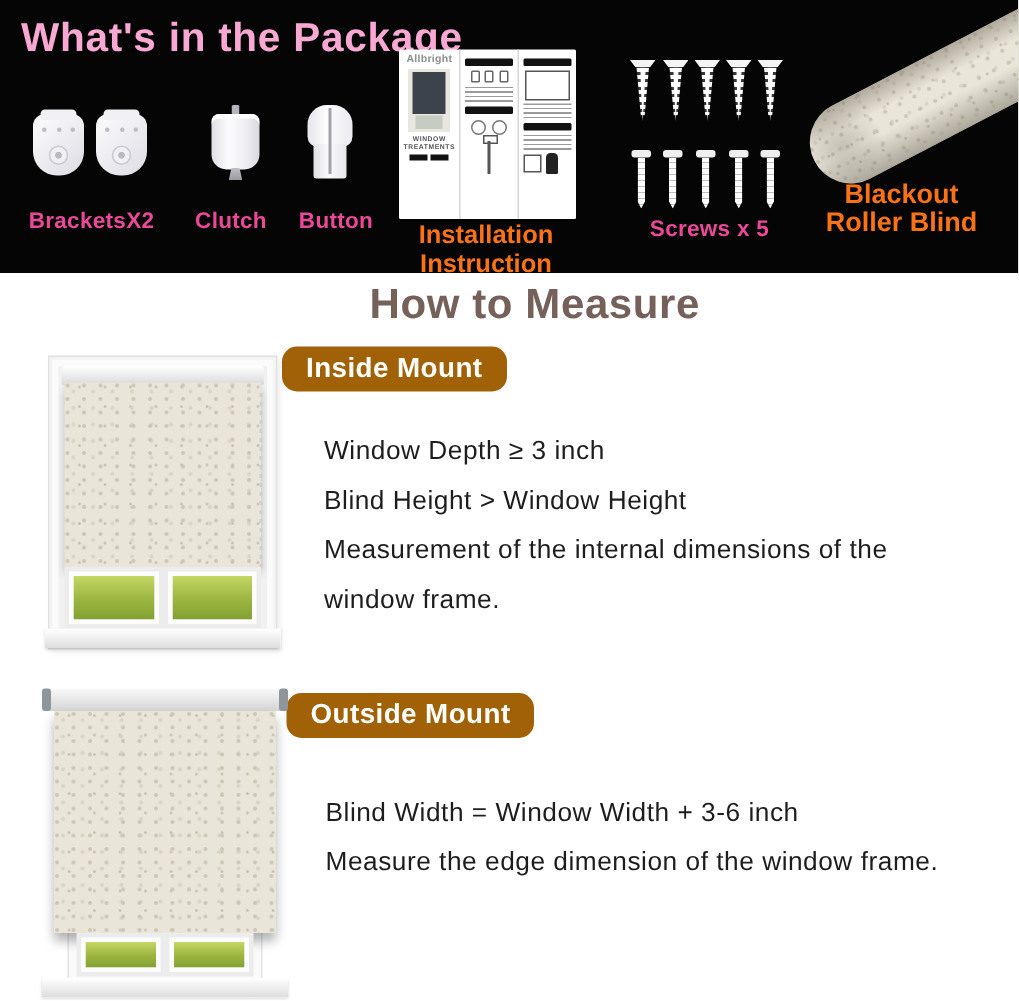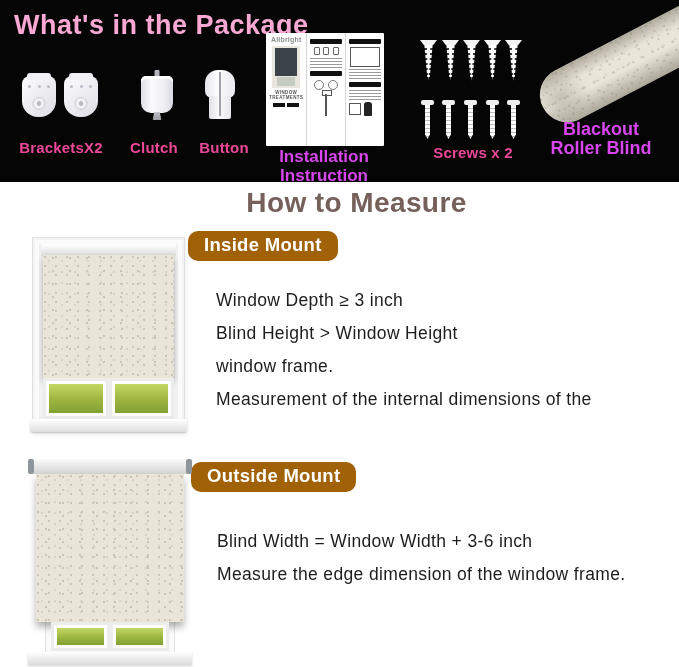--- a/index.html
+++ b/index.html
@@ -6,21 +6,21 @@
   html,body { background:#fff; }
   body { font-family:"Liberation Sans","DejaVu Sans",sans-serif; }
   .canvas { position:relative; width:679px; height:667px; overflow:hidden; background:#fff; }
 
   
   .package { position:absolute; left:0; top:0; width:679px; height:182px; background:#050505; }
   .pkg-title { position:absolute; left:14px; top:10px; font-size:27px; font-weight:600;
                color:#f9a8d4; letter-spacing:.5px; }
   .pkg-label { position:absolute; transform:translateX(-50%); white-space:nowrap;
                color:#ec4899; font-size:15px; font-weight:600; letter-spacing:.2px; }
-  .pkg-label2 { position:absolute; transform:translateX(-50%); color:#d946ef; font-size:17px;
+  .pkg-label2 { position:absolute; transform:translateX(-50%); color:#f97316; font-size:17px;
                 font-weight:600; text-align:center; line-height:19px; white-space:nowrap; }
 
   
   .bracket { position:absolute; width:34px; height:41px;
              background:linear-gradient(135deg,#fdfdfe,#e6e6ec 70%,#dcdce2);
              border-radius:8px 8px 16px 16px; box-shadow:0 1px 2px rgba(255,255,255,.15) inset; }
   .bracket::before { content:""; position:absolute; top:-3px; left:5px; right:5px; height:7px;
              background:#f1f1f5; border-radius:3px 3px 0 0; }
   .bracket::after { content:""; position:absolute; left:50%; bottom:7px; width:11px; height:11px;
              transform:translateX(-50%); border-radius:50%; border:1px solid #c9c9d2;
@@ -269,21 +269,21 @@
         <span class="shaft"></span>
       </div>
     <div class="screw" style="left:486px;">
         <span class="head"></span>
         <span class="shaft"></span>
       </div>
     <div class="screw" style="left:507px;">
         <span class="head"></span>
         <span class="shaft"></span>
       </div>
-    <span class="pkg-label" style="left:473px; top:144px;">Screws x 2</span>
+    <span class="pkg-label" style="left:473px; top:144px;">Screws x 5</span>
 
     <div class="roll fabric-tex">
       <span class="shade"></span>
         <span class="cap"></span>
     </div>
     <span class="pkg-label2" style="left:601px; top:120px; font-size:18px;">
       <span>Blackout</span><br>
       <span>Roller Blind</span>
     </span>
   </section>
@@ -300,22 +300,22 @@
     <div class="panes">
       <div class="pane"></div>
       <div class="pane"></div>
     </div>
     <div class="sill"></div>
   </div>
 
   <div class="mlines mlines-inside">
     <div>Window Depth  ≥ 3 inch</div>
     <div>Blind Height &gt; Window Height</div>
+    <div>Measurement of the internal dimensions of the</div>
     <div>window frame.</div>
-    <div>Measurement of the internal dimensions of the</div>
   </div>
 
   <span class="badge badge-outside">Outside Mount</span>
 
   <div class="win2">
     <div class="frame"></div>
     <div class="tube"></div>
     <div class="fabric fabric-tex"></div>
     <div class="panes">
       <div class="pane"></div>

